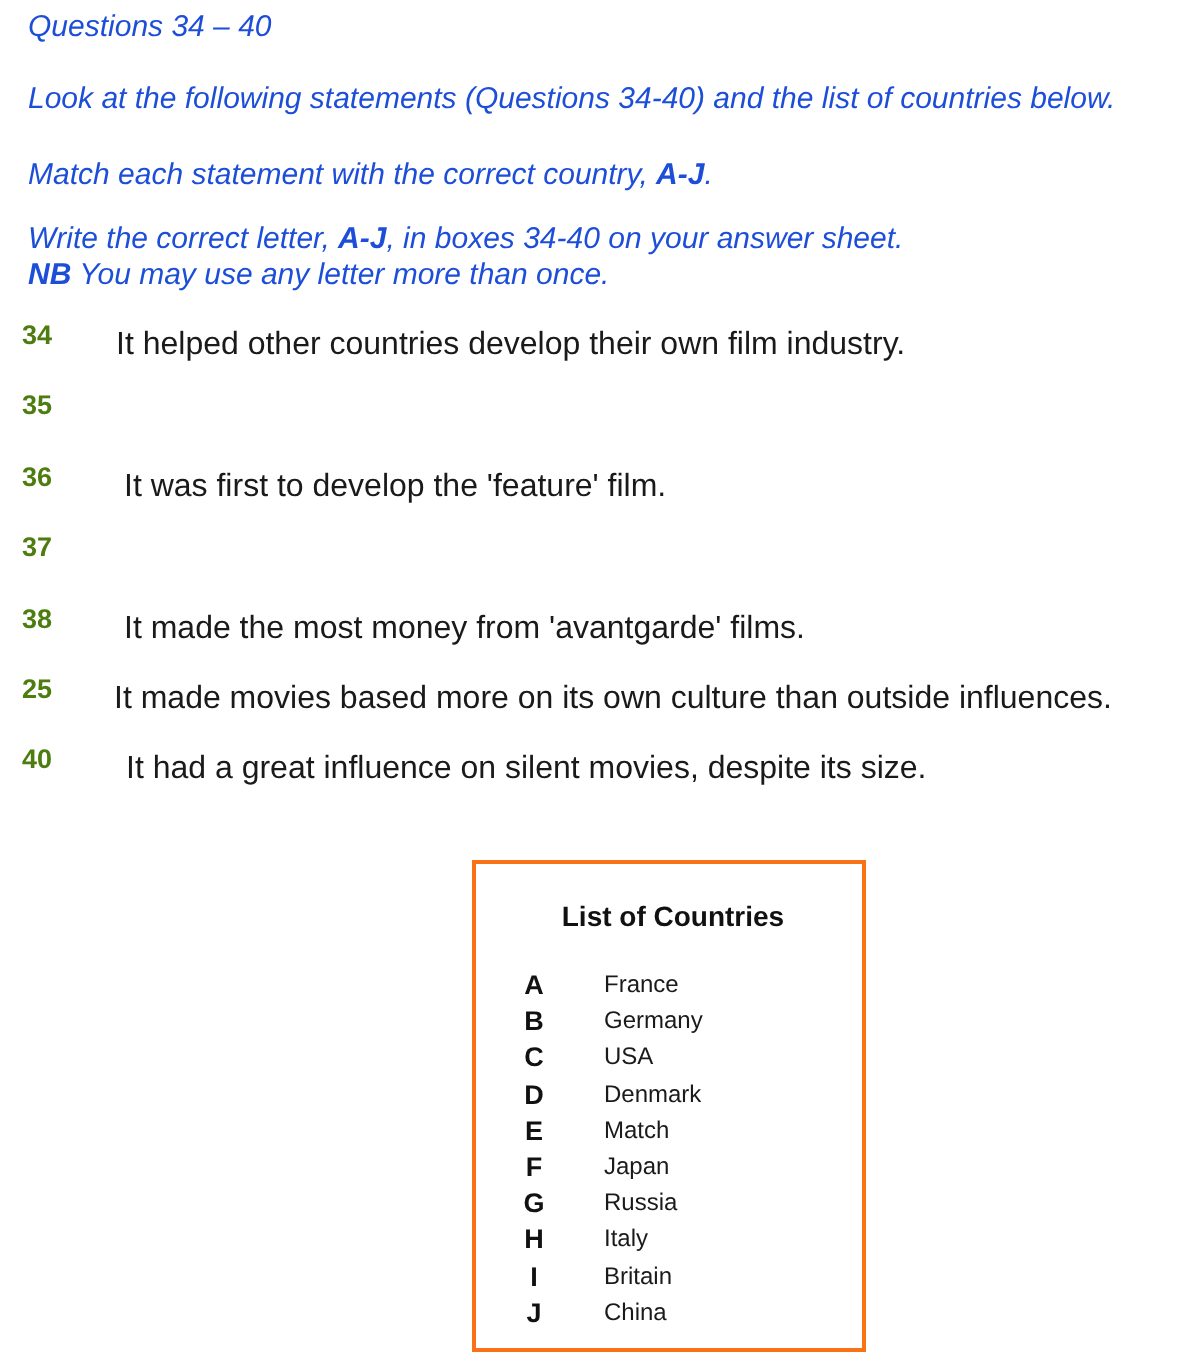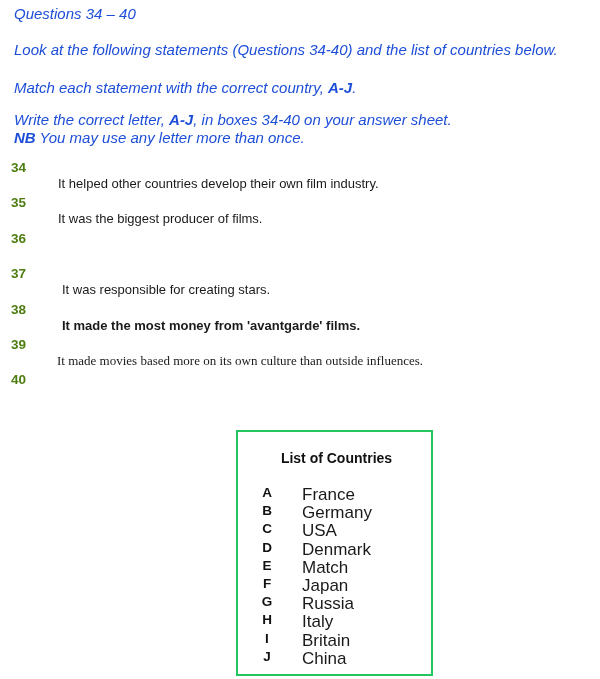--- a/index.html
+++ b/index.html
@@ -81,34 +81,34 @@
   .q-num {
     position: absolute;
     left: 11px;
     top: 0;
     font-size: 13.5px;
     font-weight: bold;
     color: #4d7c0f;
   }
   .q-text {
     position: absolute;
-    top: 16px;
-    font-size: 13px;
+    top: 4px;
+    font-size: 16px;
     color: #1a1a1a;
     white-space: nowrap;
   }
 
   
   .countries-box {
     position: absolute;
     left: 236px;
     top: 430px;
     width: 197px;
     height: 246px;
-    border: 2px solid #22c55e;
+    border: 2px solid #f97316;
     background: #ffffff;
     box-sizing: border-box;
   }
   .countries-title {
     position: absolute;
     left: 0;
     top: 18px;
     width: 197px;
     text-align: center;
     font-size: 14px;
@@ -132,21 +132,21 @@
     width: 14px;
     text-align: center;
     font-size: 13.5px;
     font-weight: bold;
     color: #111111;
   }
   .country-name {
     position: absolute;
     left: 64px;
     top: 0;
-    font-size: 17px;
+    font-size: 12px;
     color: #1a1a1a;
     white-space: nowrap;
   }
 </style>
 </head>
 <body>
 
 <div class="page">
 
   <div class="instructions">
@@ -169,39 +169,39 @@
 
   </div>
 
   <div class="statements">
       <div class="statement-row" style="top: 0px;">
         <span class="q-num">34</span>
         <span class="q-text" style="left: 58px;">It helped other countries develop their own film industry.</span>
       </div>
       <div class="statement-row" style="top: 35.4px;">
         <span class="q-num">35</span>
-        <span class="q-text" style="left: 58px;">It was the biggest producer of films.</span>
       </div>
       <div class="statement-row" style="top: 70.8px;">
         <span class="q-num">36</span>
+        <span class="q-text" style="left: 62px;">It was first to develop the 'feature' film.</span>
       </div>
       <div class="statement-row" style="top: 106.2px;">
         <span class="q-num">37</span>
-        <span class="q-text" style="left: 62px;">It was responsible for creating stars.</span>
       </div>
       <div class="statement-row" style="top: 141.6px;">
         <span class="q-num">38</span>
-        <span class="q-text" style="left: 62px; font-weight: bold;">It made the most money from 'avantgarde' films.</span>
+        <span class="q-text" style="left: 62px;">It made the most money from 'avantgarde' films.</span>
       </div>
       <div class="statement-row" style="top: 177px;">
-        <span class="q-num">39</span>
-        <span class="q-text" style="left: 57px; font-family: Liberation Serif, serif;">It made movies based more on its own culture than outside influences.</span>
+        <span class="q-num">25</span>
+        <span class="q-text" style="left: 57px;">It made movies based more on its own culture than outside influences.</span>
       </div>
       <div class="statement-row" style="top: 212.4px;">
         <span class="q-num">40</span>
+        <span class="q-text" style="left: 63px;">It had a great influence on silent movies, despite its size.</span>
       </div>
     </div>
 
   <div class="countries-box">
     <div class="countries-title">List of Countries</div>
     <div class="countries-list">
         <div class="country-row">
           <span class="country-letter">A</span>
           <span class="country-name">France</span>
         </div>

